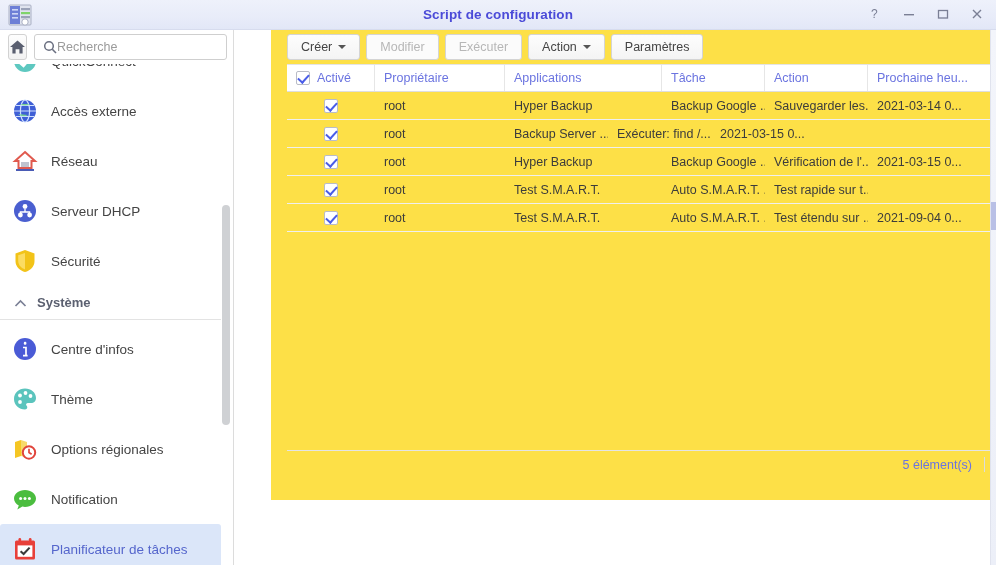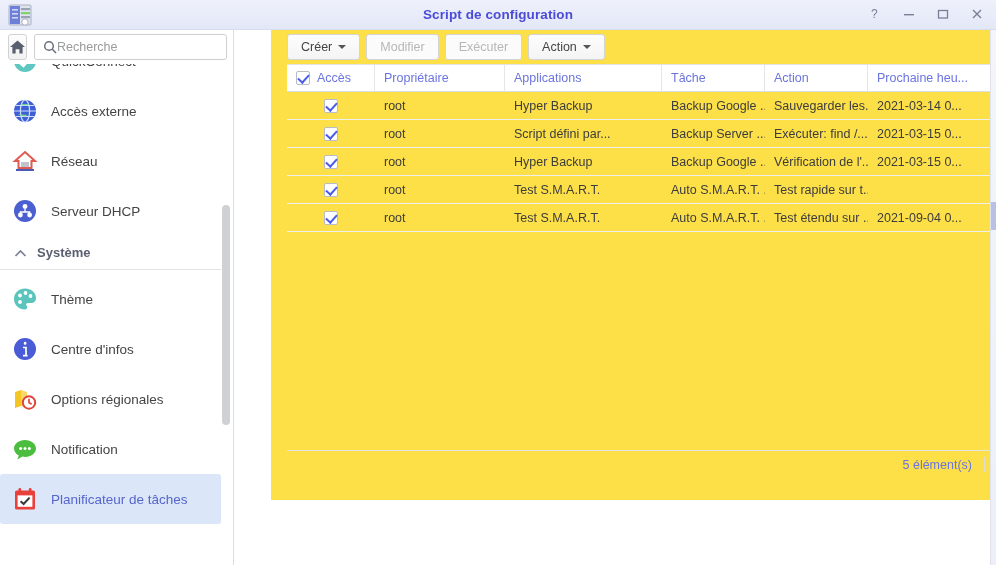--- a/index.html
+++ b/index.html
@@ -285,57 +285,66 @@
               <circle cx="13" cy="13" r="11" fill="#4a5fd0"></circle>
               <circle cx="13" cy="8.5" r="2.4" fill="#fff"></circle>
               <circle cx="8.4" cy="17" r="2.4" fill="#fff"></circle>
               <circle cx="17.6" cy="17" r="2.4" fill="#fff"></circle>
               <path d="M13 11 V14 M13 14 H8.4 V15 M13 14 H17.6 V15" stroke="#fff" stroke-width="1.3" fill="none"></path>
             </svg>
           </span>
           <span class="lbl">Serveur DHCP</span>
         </div>
 
+        <div class="sb-item">
+          <span class="ico">
+            <svg width="26" height="26" viewBox="0 0 26 26">
+              <path d="M13 2 L22.5 5.5 V13 C22.5 19 18 22.8 13 24 C8 22.8 3.5 19 3.5 13 V5.5 Z" fill="#f2c318"></path>
+              <path d="M13 5 V21.4 C9.4 20.3 6.2 17.3 6.2 12.8 V7.2 Z" fill="#ffe98a" opacity=".65"></path>
+            </svg>
+          </span>
+          <span class="lbl">Sécurité</span>
+        </div>
 
         <div class="sb-section">
           <span>
             <svg width="13" height="9" viewBox="0 0 13 9">
                 <path d="M1.5 7 L6.5 2 L11.5 7" stroke="#7b8096" stroke-width="1.7" fill="none"></path>
               </svg>
           </span>
           <span class="lbl">Système</span>
         </div>
 
         <div class="sb-item">
           <span class="ico">
             <svg width="26" height="26" viewBox="0 0 26 26">
+              <circle cx="13" cy="13" r="11" fill="#4a5bd6"></circle>
+              <rect x="11.8" y="5.8" width="2.6" height="3" rx="1.1" fill="#fff"></rect>
+              <path d="M11 11.5 H14 V19.6 H15.6 M11 19.6 H15.6" stroke="#fff" stroke-width="1.7" fill="none"></path>
+            </svg>
+          </span>
+          <span class="lbl">Centre d'infos</span>
+        </div>
+
+        <div class="sb-item">
+          <span class="ico">
+            <svg width="26" height="26" viewBox="0 0 26 26">
               <path d="M13 2.5 C6.8 2.5 2 7 2 13 C2 19 7 23.5 13 23.5 C15.5 23.5 15.8 21 14.6 19.8 C13.4 18.6 14.3 17 16 17 H19 C22 17 24 15 24 12 C24 6.6 19 2.5 13 2.5 Z" fill="#5bc4bd"></path>
               <circle cx="8" cy="9.5" r="1.9" fill="#fff"></circle>
               <circle cx="13.5" cy="7" r="1.9" fill="#fff"></circle>
               <circle cx="18.5" cy="10" r="1.9" fill="#fff"></circle>
               <circle cx="8" cy="16" r="1.9" fill="#fff"></circle>
             </svg>
           </span>
           <span class="lbl">Thème</span>
         </div>
 
         <div class="sb-item">
           <span class="ico">
             <svg width="26" height="26" viewBox="0 0 26 26">
-              <circle cx="13" cy="13" r="11" fill="#4a5bd6"></circle>
-              <rect x="11.8" y="5.8" width="2.6" height="3" rx="1.1" fill="#fff"></rect>
-              <path d="M11 11.5 H14 V19.6 H15.6 M11 19.6 H15.6" stroke="#fff" stroke-width="1.7" fill="none"></path>
-            </svg>
-          </span>
-          <span class="lbl">Centre d'infos</span>
-        </div>
-
-        <div class="sb-item">
-          <span class="ico">
-            <svg width="26" height="26" viewBox="0 0 26 26">
               <path d="M3 6 L9 4 V20 L3 22 Z" fill="#f5c623"></path>
               <path d="M9 4 L15 6 V22 L9 20 Z" fill="#f7d96a"></path>
               <circle cx="17" cy="16.5" r="6.2" fill="#fff" stroke="#e0453c" stroke-width="2"></circle>
               <path d="M17 12.8 V16.5 L19.6 18.2" stroke="#e0453c" stroke-width="1.7" fill="none"></path>
             </svg>
           </span>
           <span class="lbl">Options régionales</span>
         </div>
 
         <div class="sb-item">
@@ -379,27 +388,30 @@
       <div class="tb-btn disabled">
         <span>Modifier</span>
       </div>
       <div class="tb-btn disabled">
         <span>Exécuter</span>
       </div>
       <div class="tb-btn">
         <span>Action</span>
         <span class="caret"></span>
       </div>
+      <div class="tb-btn">
+        <span>Paramètres</span>
+      </div>
     </div>
 
     <div class="grid">
       <div class="grid-head">
         <div class="gh" style="width:88px">
           <span class="cb checked"></span>
-          <span>Accès</span>
+          <span>Activé</span>
         </div>
         <div class="gh" style="width:130px">
           <span>Propriétaire</span>
         </div>
         <div class="gh" style="width:157px">
           <span>Applications</span>
         </div>
         <div class="gh" style="width:103px">
           <span>Tâche</span>
         </div>
@@ -420,21 +432,20 @@
           <div class="cell" style="width:157px">Hyper Backup</div>
           <div class="cell" style="width:103px">Backup Google ...</div>
           <div class="cell" style="width:103px">Sauvegarder les...</div>
           <div class="cell" style="width:149px">2021-03-14 0...</div>
         </div>
         <div class="row">
           <div class="cell ck" style="width:88px">
             <span class="cb checked"></span>
           </div>
           <div class="cell" style="width:130px">root</div>
-          <div class="cell" style="width:157px">Script défini par...</div>
           <div class="cell" style="width:103px">Backup Server ...</div>
           <div class="cell" style="width:103px">Exécuter: find /...</div>
           <div class="cell" style="width:149px">2021-03-15 0...</div>
         </div>
         <div class="row">
           <div class="cell ck" style="width:88px">
             <span class="cb checked"></span>
           </div>
           <div class="cell" style="width:130px">root</div>
           <div class="cell" style="width:157px">Hyper Backup</div>

